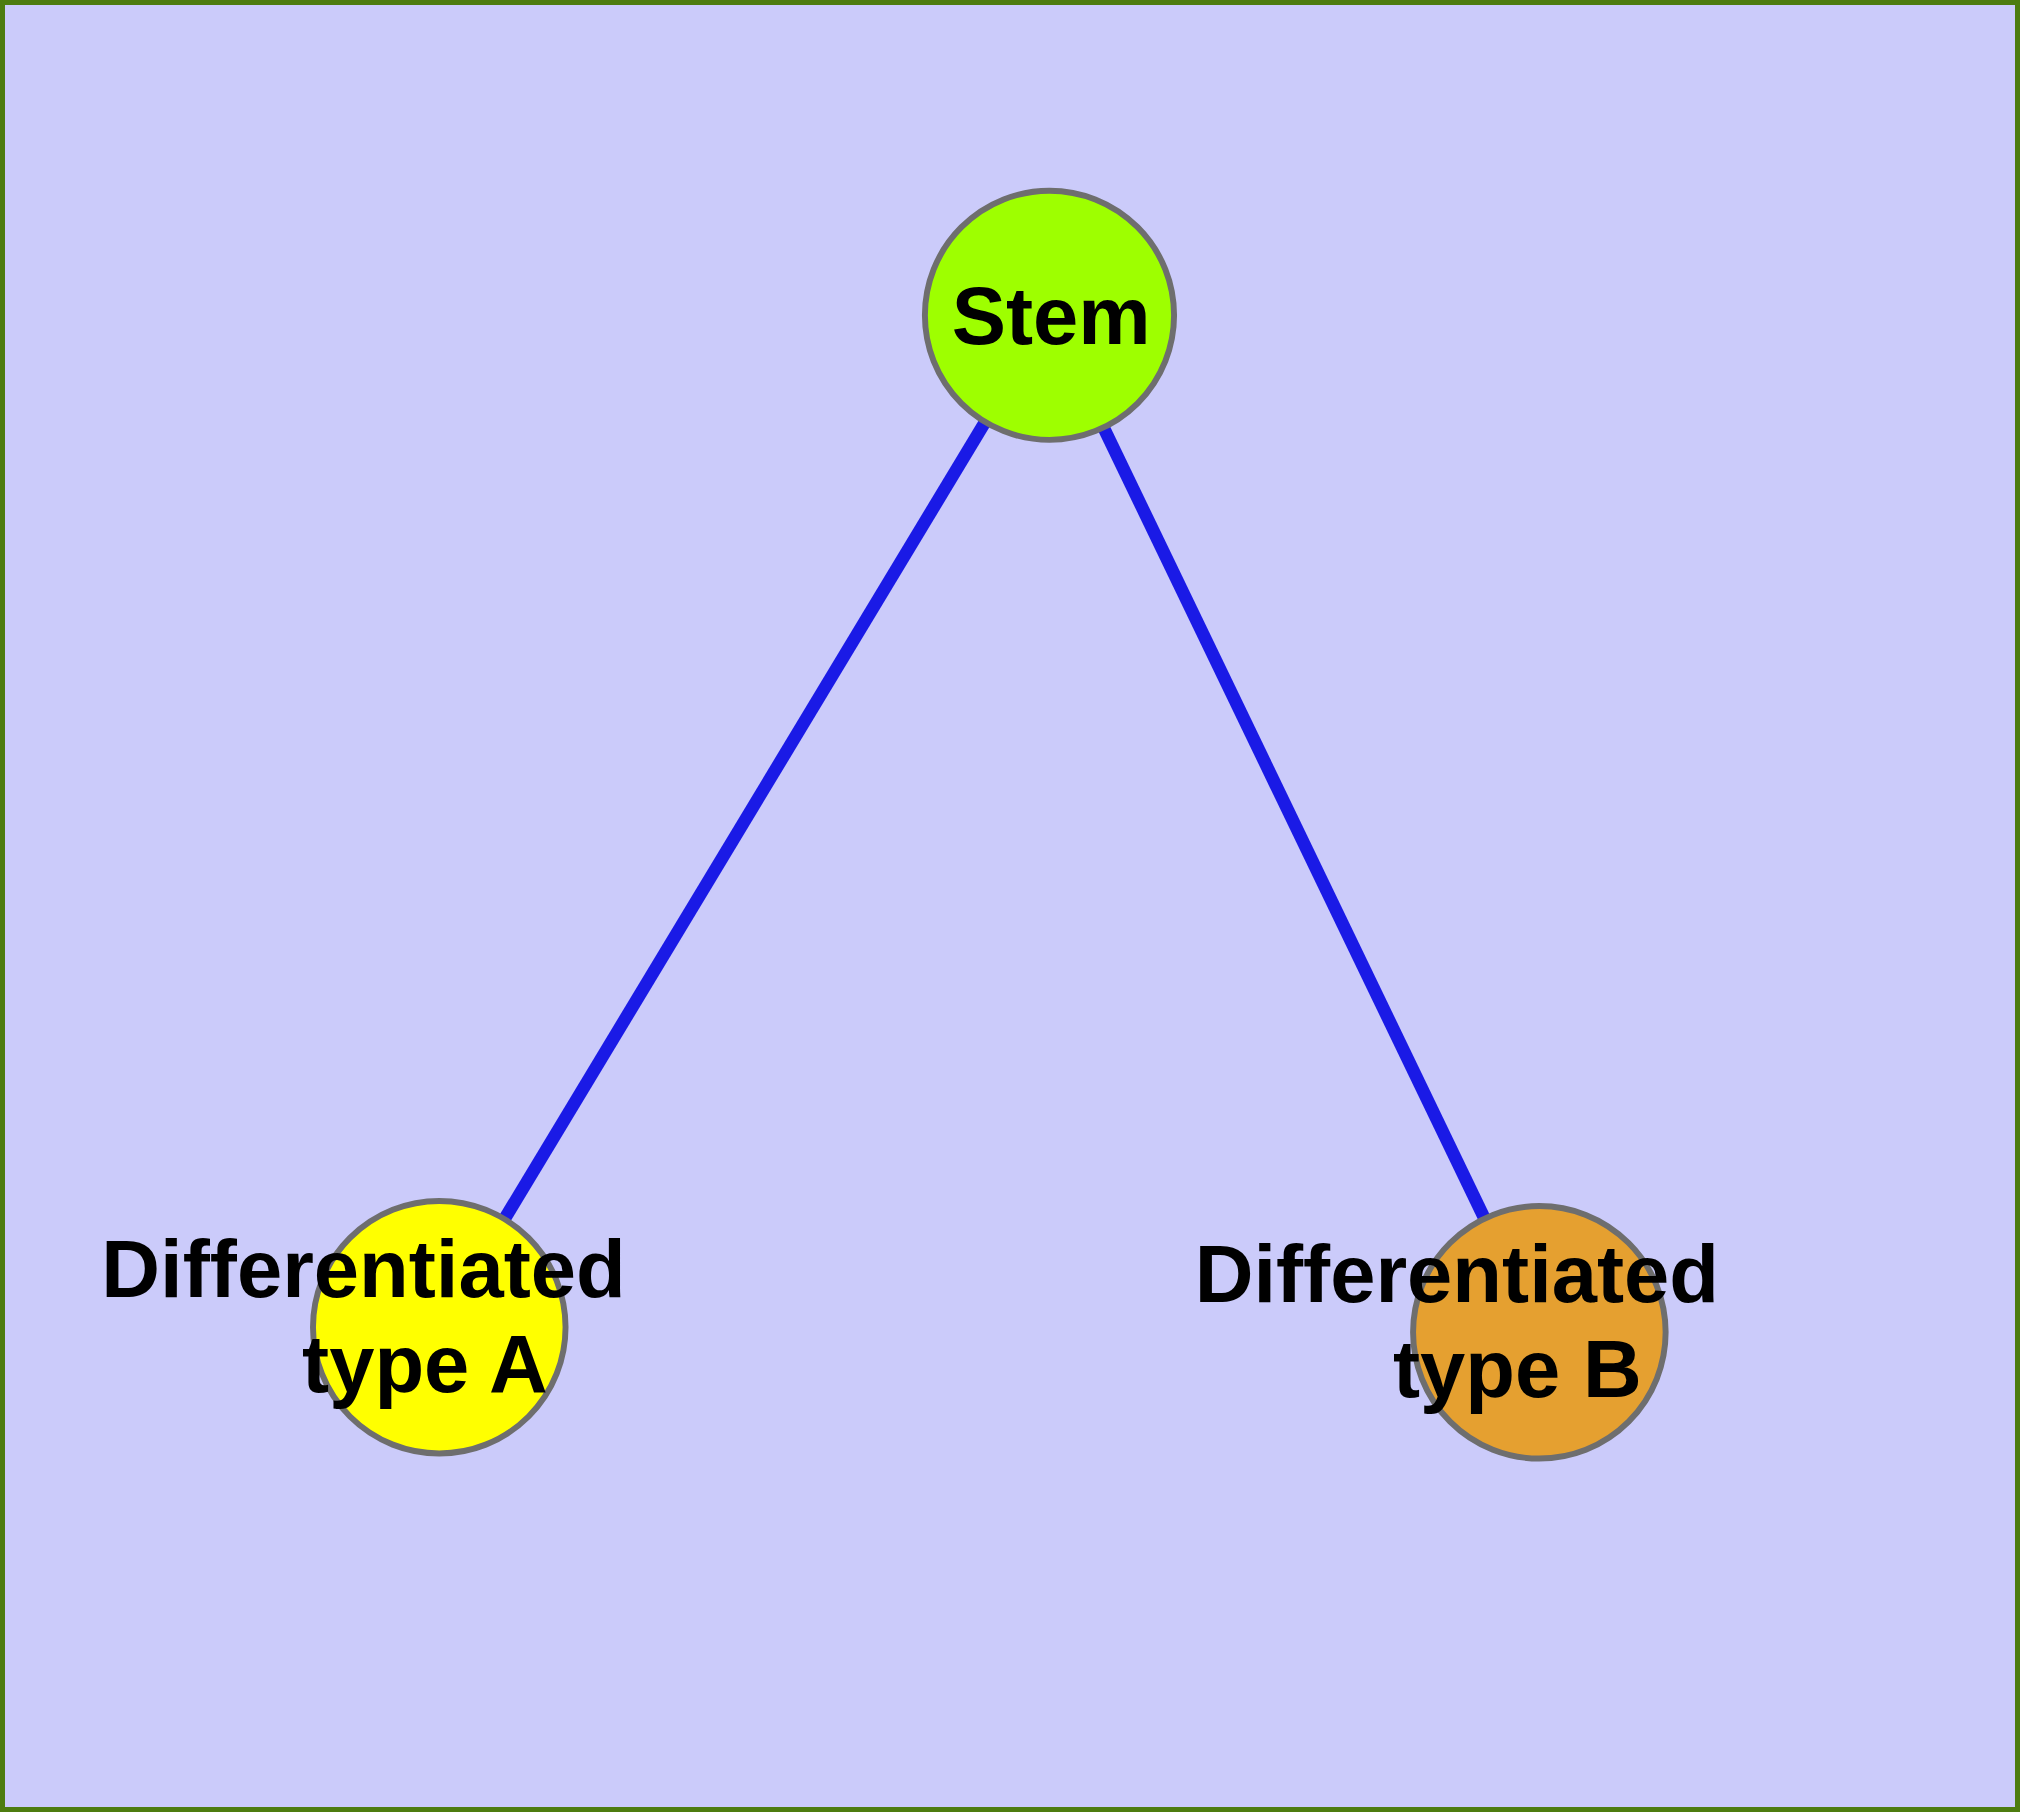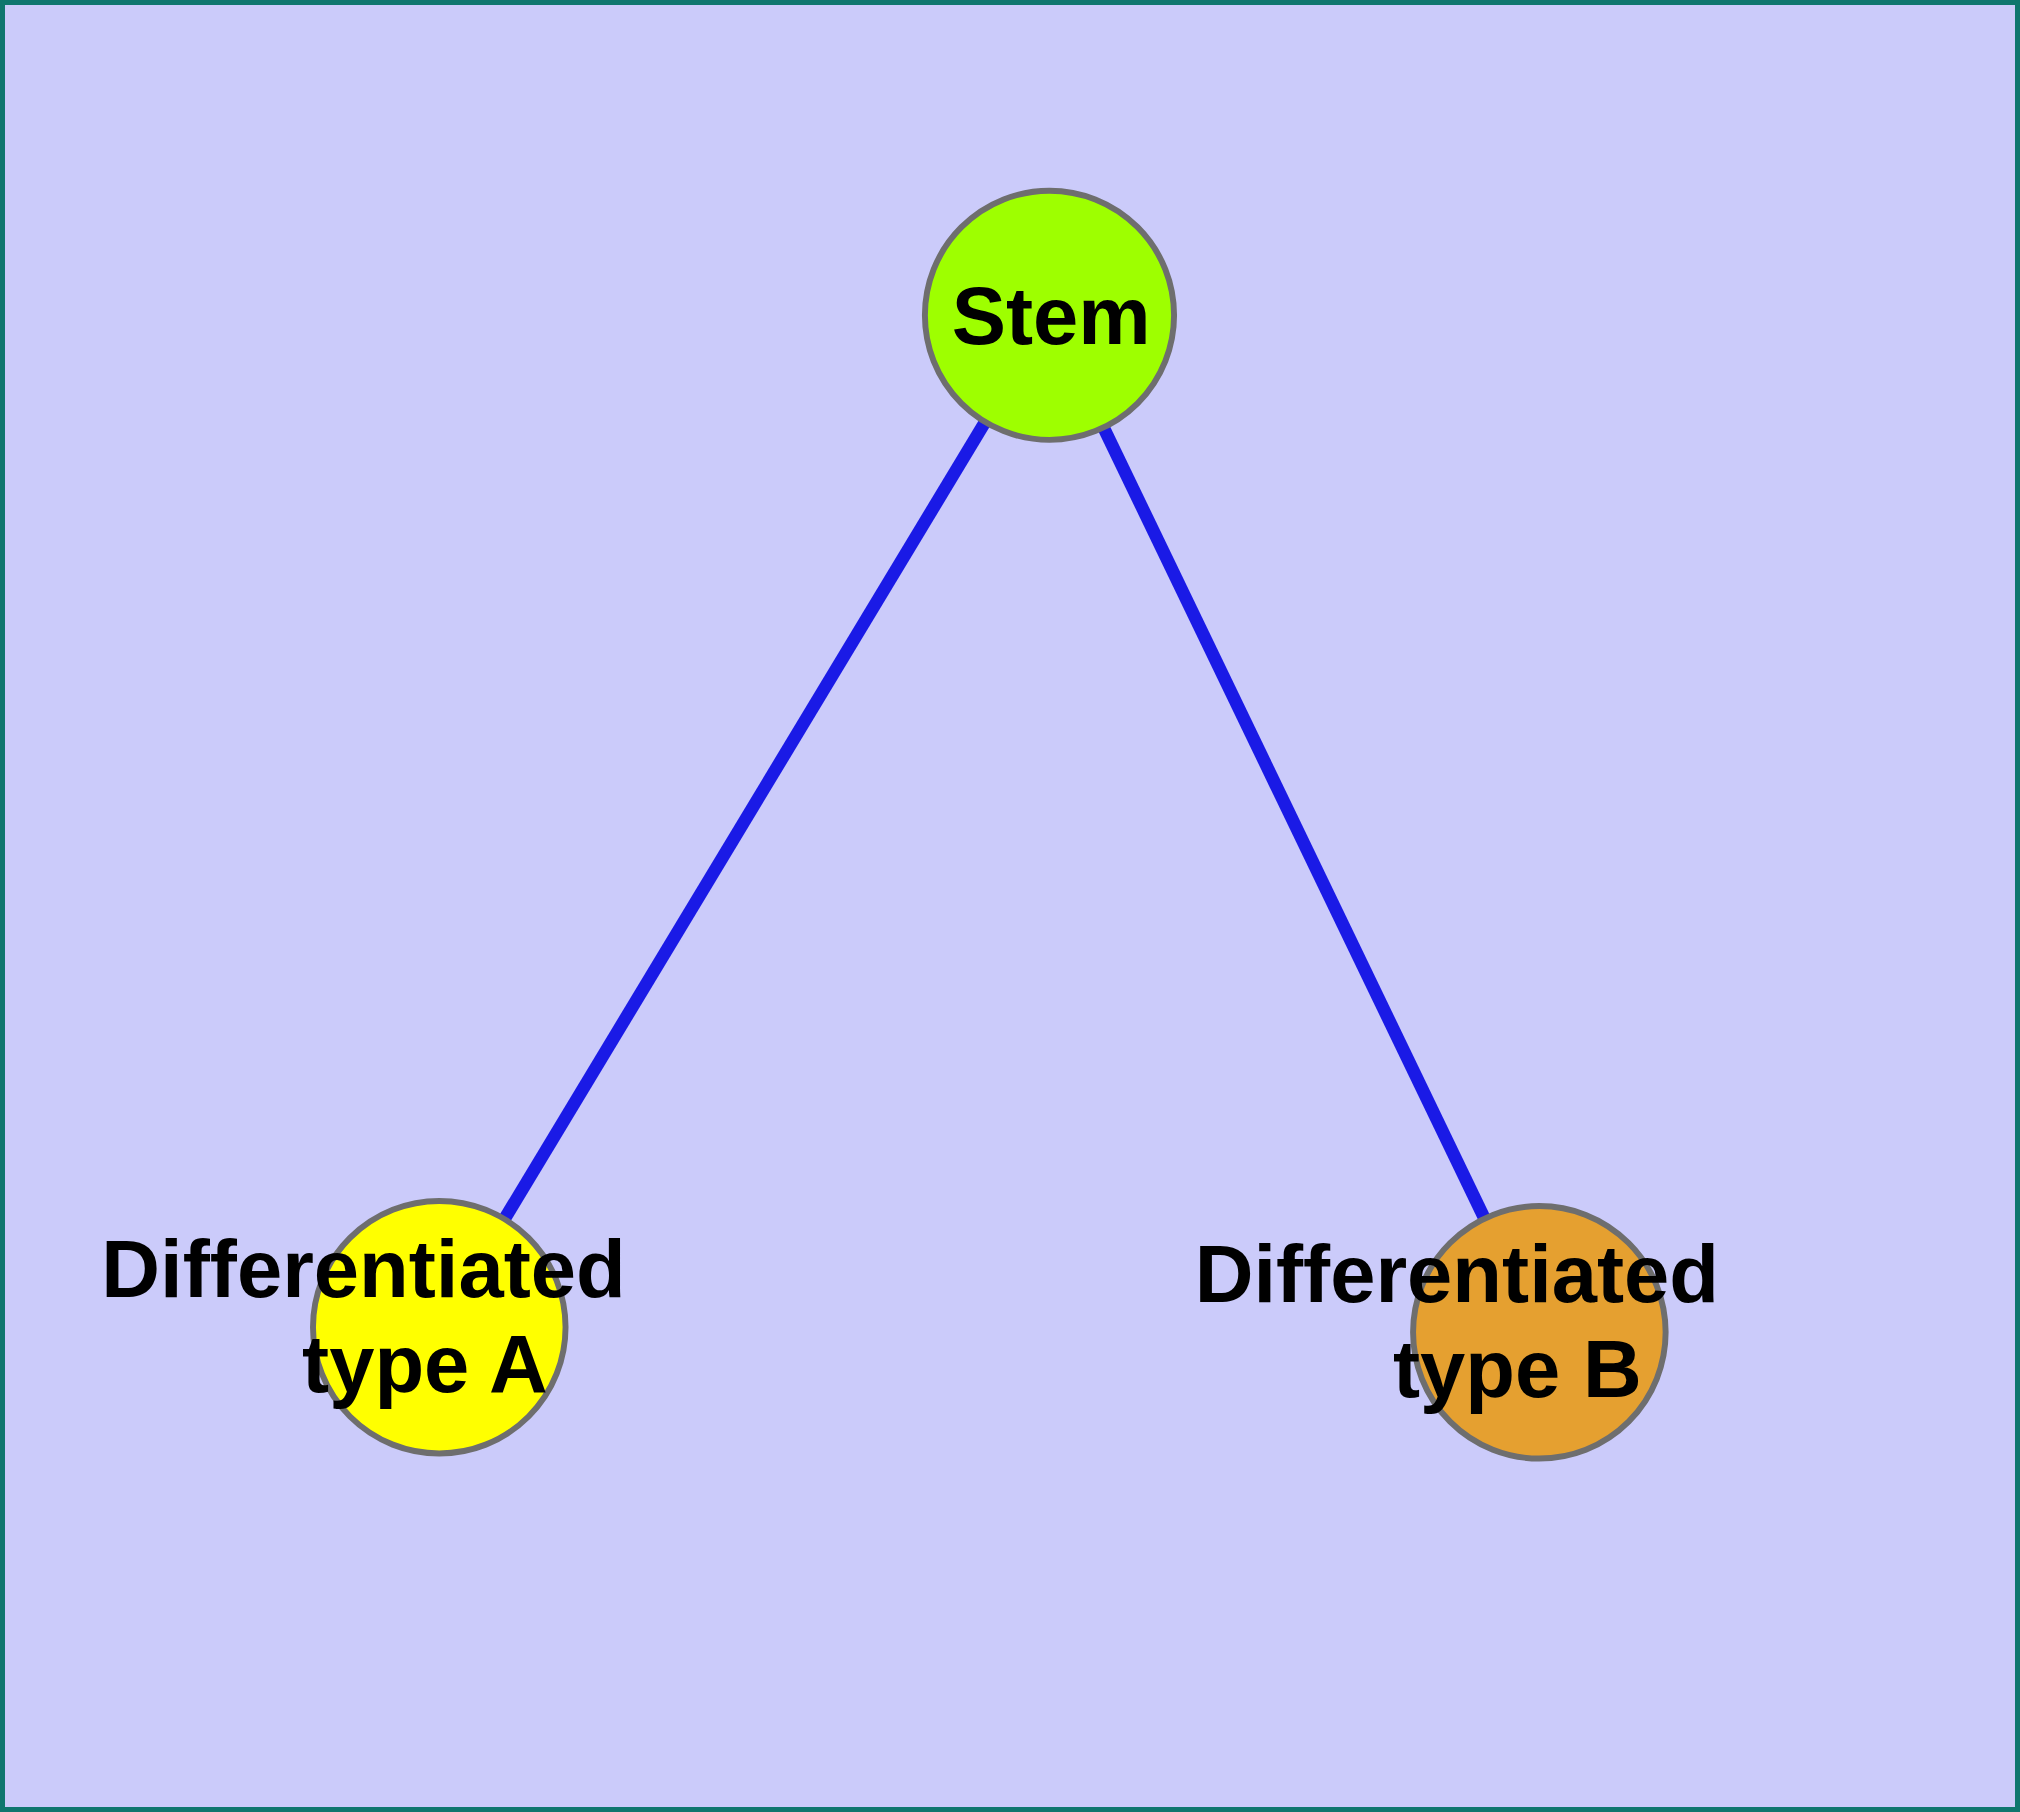--- a/index.html
+++ b/index.html
@@ -10,21 +10,21 @@
   body {
     width: 2021px;
     height: 1812px;
     overflow: hidden;
     font-family: "Liberation Sans", sans-serif;
   }
   #canvas {
     position: relative;
     width: 2021px;
     height: 1812px;
-    background: #0f766e;
+    background: #4d7c0f;
   }
   #plot-bg {
     position: absolute;
     left: 5.1px;
     top: 5.1px;
     width: 2010px;
     height: 1802px;
     background: #cbcbfa;
   }
   svg#graph {

